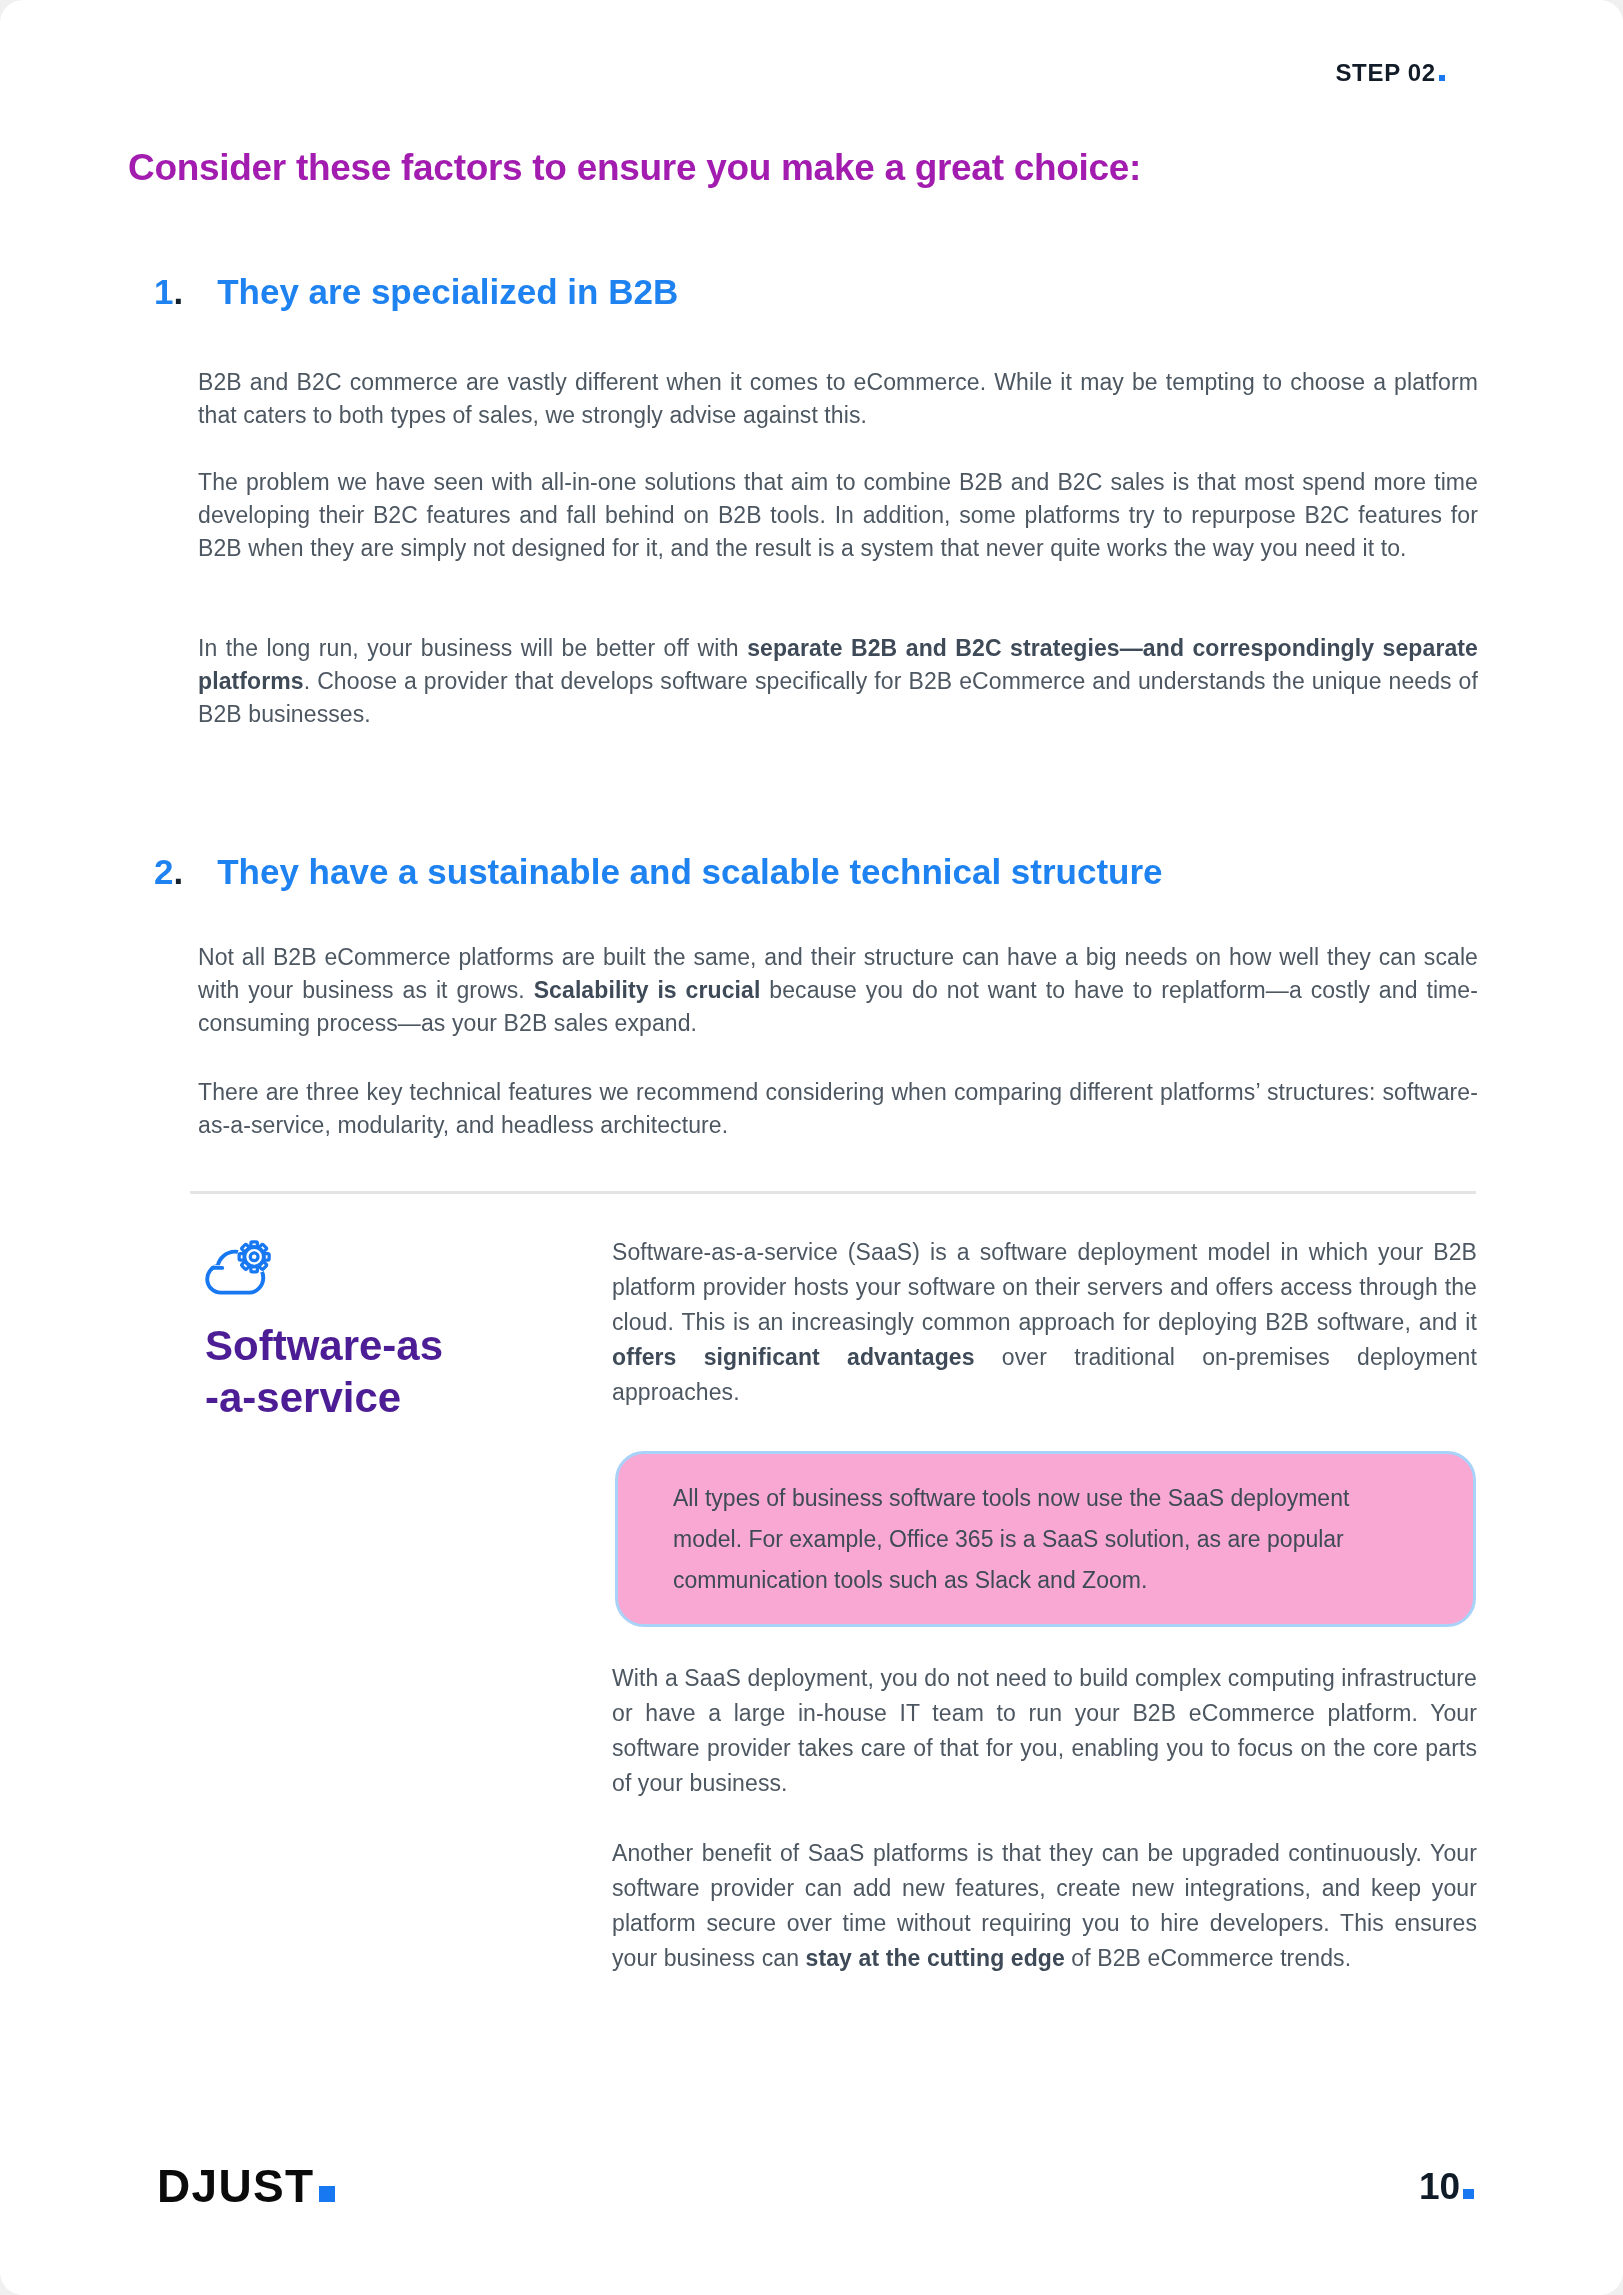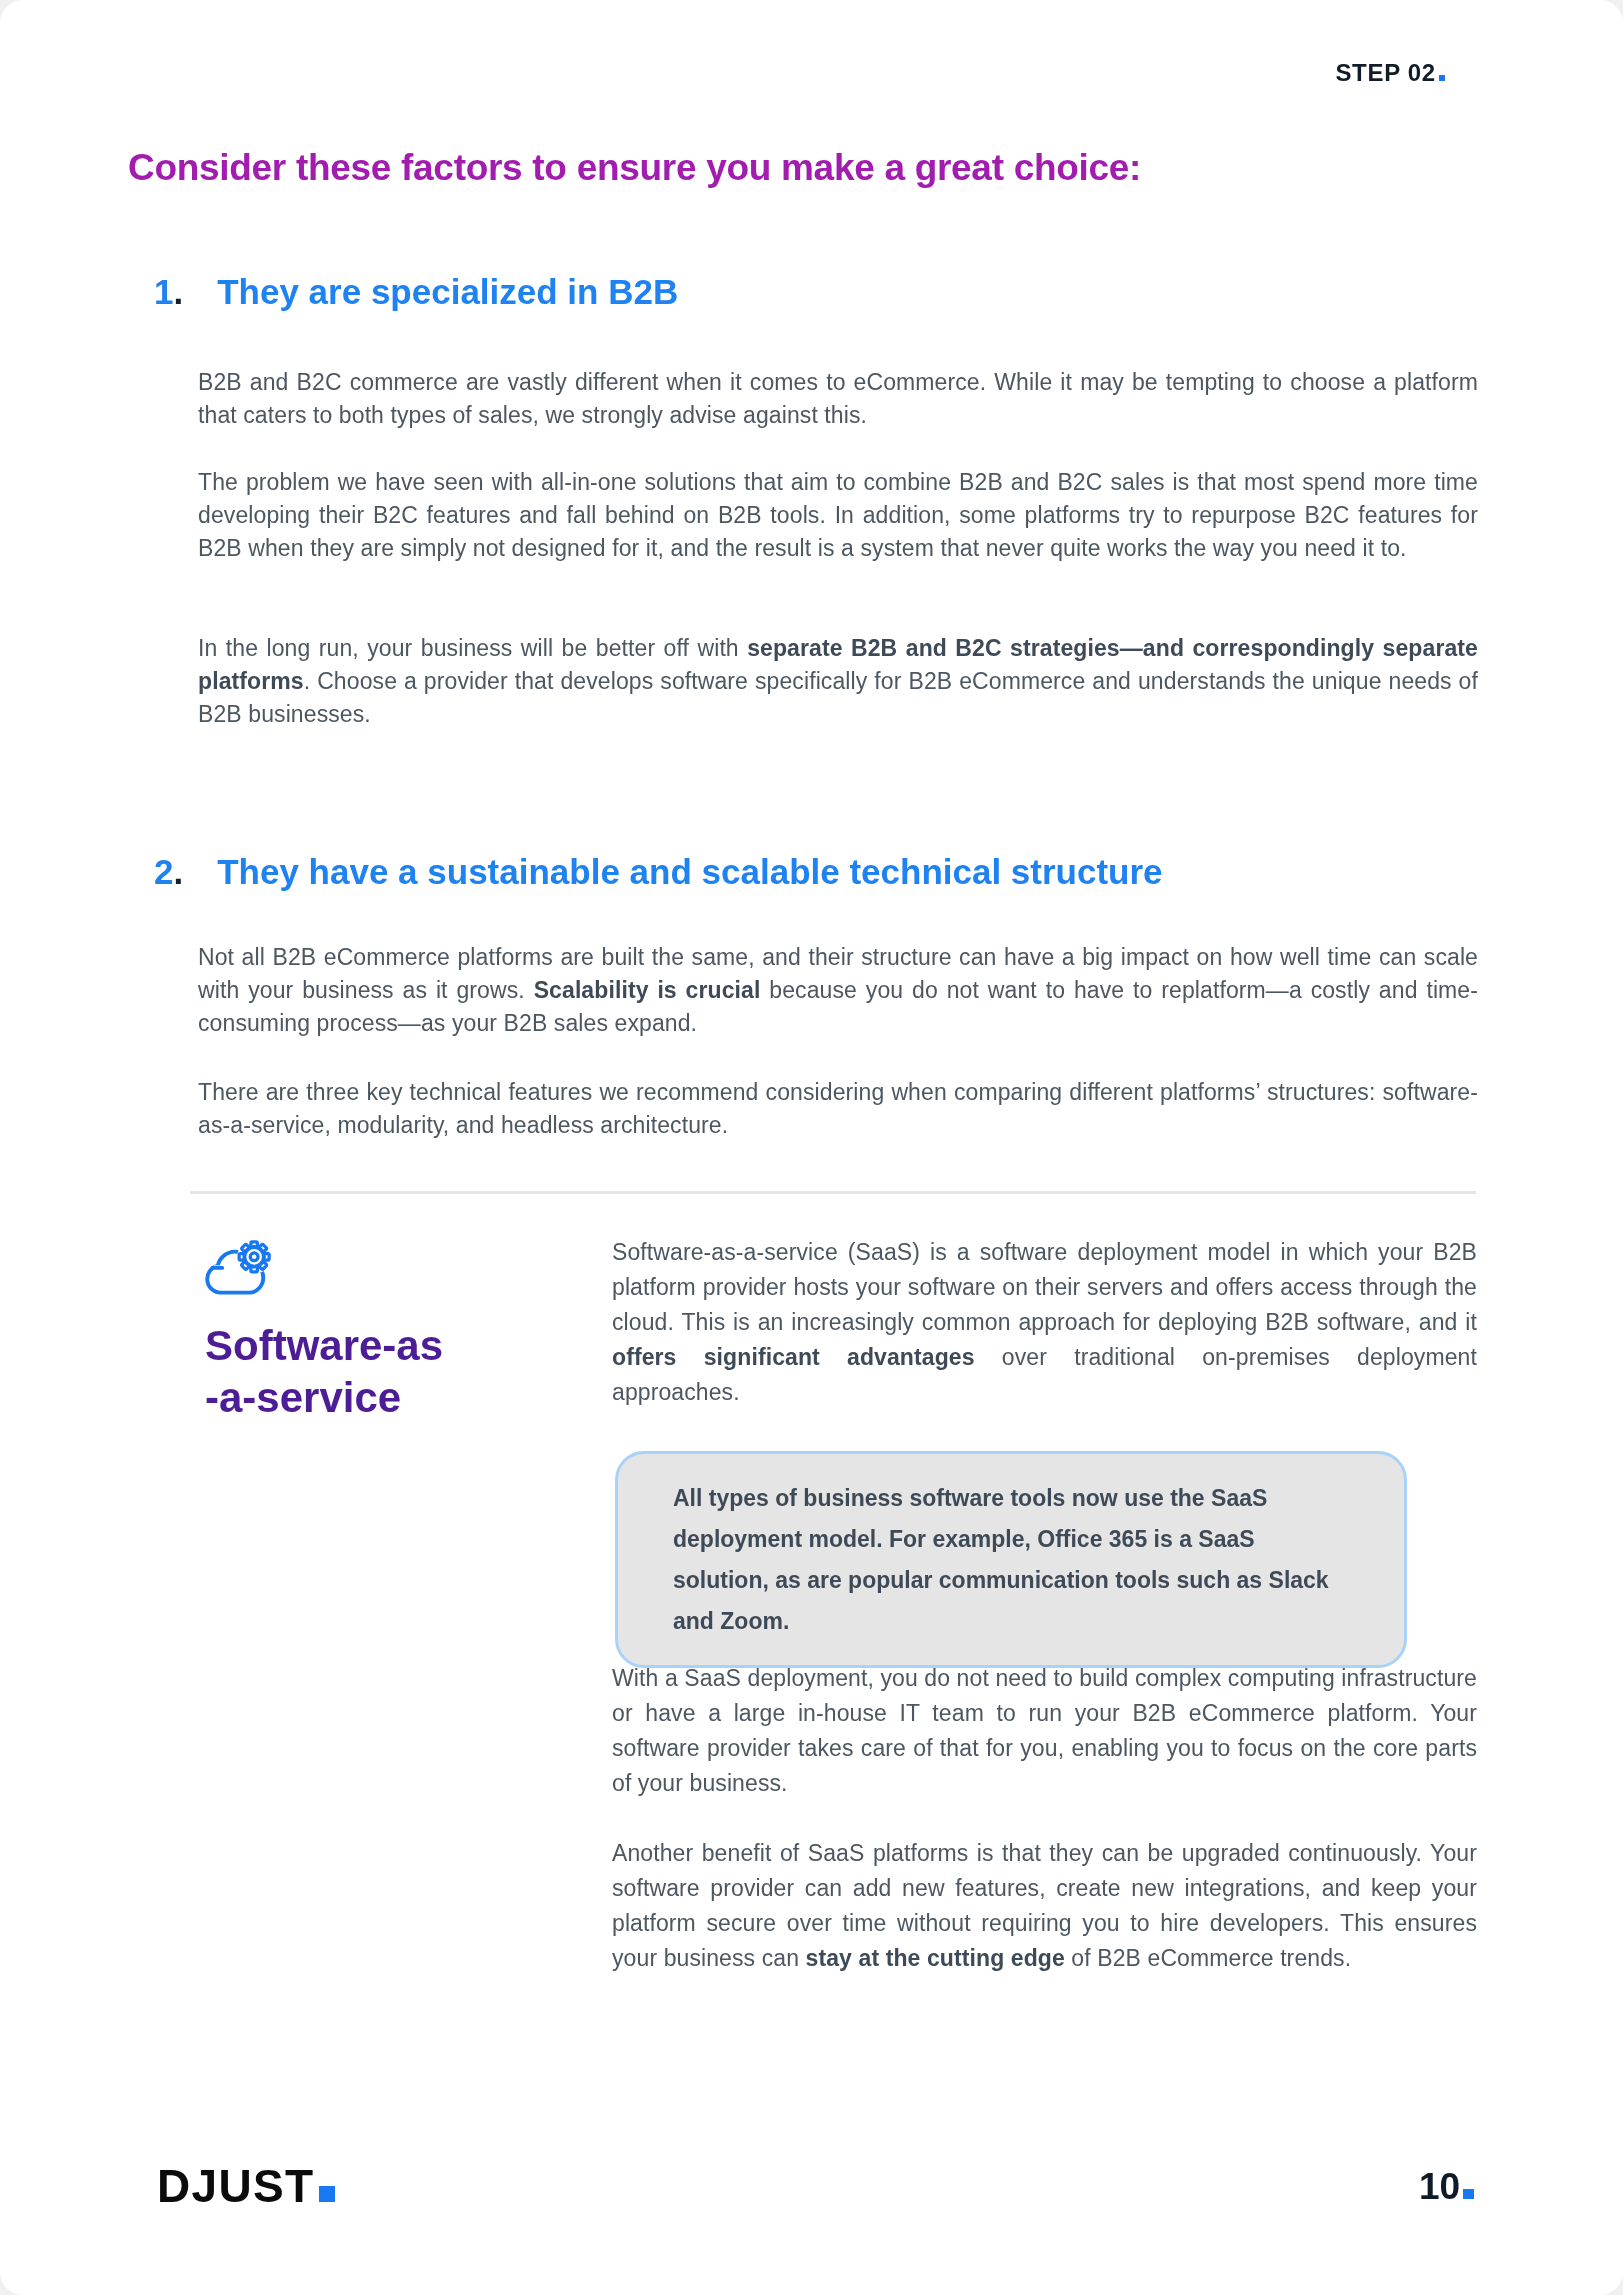--- a/index.html
+++ b/index.html
@@ -56,26 +56,26 @@
   
   .col-p{
     position:absolute;left:612px;width:865px;
     font-size:23px;line-height:35px;color:#4D5761;
     text-align:justify;letter-spacing:0.1px;
   }
   #saas-p1{top:1235px;}
   #saas-p2{top:1661px;}
   #saas-p3{top:1836px;}
   .callout{
-    position:absolute;left:615px;top:1451px;width:792px;
+    position:absolute;left:615px;top:1451px;width:861px;
     box-sizing:border-box;
     border:3.9px solid #A9D2F8;border-radius:29px;
-    background:#e5e5e5;
+    background:#f9a8d4;
     padding:23.6px 58px 23.6px 55px;
-    font-size:23px;line-height:41px;font-weight:700;color:#3E4A57;
+    font-size:23px;line-height:41px;font-weight:400;color:#3E4A57;
   }
   
   .logo{
     position:absolute;left:149px;top:2159px;
     font-size:46px;font-weight:700;color:#0B0B0C;letter-spacing:1.3px;margin-left:8px;
   }
   .logo .blue-sq{width:15.7px;height:15.7px;margin-left:4.6px;}
   .pagenum{
     position:absolute;left:1419px;top:2166px;
     font-size:37px;font-weight:700;color:#101B28;
@@ -103,21 +103,21 @@
 
   <p class="body-p" id="s1-p3" style="margin:0;">
     <span>In the long run, your business will be better off with </span><span class="b">separate B2B and B2C strategies—and correspondingly separate platforms</span><span>. Choose a provider that develops software specifically for B2B eCommerce and understands the unique needs of B2B businesses.</span>
   </p>
 
   <div class="sec-head" id="s2-head">
     <span class="sec-num">2</span><span class="sec-dot">.</span><span>They have a sustainable and scalable technical structure</span>
   </div>
 
   <p class="body-p" id="s2-p1" style="margin:0;">
-    <span>Not all B2B eCommerce platforms are built the same, and their structure can have a big impact on how well time can scale with your business as it grows. </span><span class="b">Scalability is crucial</span><span> because you do not want to have to replatform—a costly and time-consuming process—as your B2B sales expand.</span>
+    <span>Not all B2B eCommerce platforms are built the same, and their structure can have a big needs on how well they can scale with your business as it grows. </span><span class="b">Scalability is crucial</span><span> because you do not want to have to replatform—a costly and time-consuming process—as your B2B sales expand.</span>
   </p>
 
   <p class="body-p" id="s2-p2" style="margin:0;">There are three key technical features we recommend considering when comparing different platforms’ structures: software-as-a-service, modularity, and headless architecture.</p>
 
   <div class="divider"></div>
 
   <div class="saas-icon">
     <svg width="73" height="63" viewBox="0 0 112 96" fill="none" xmlns="http://www.w3.org/2000/svg">
       <path d="M29 82c-11.6 0-21-9.4-21-21 0-10 7-18.4 16.3-20.5C26.5 28.6 37.6 19 50.8 19c12.1 0 22.4 8 25.8 19.1 9.9 1.8 17.4 10.4 17.4 20.9 0 11.7-9.5 23-21.2 23H29z" stroke="#1778F2" stroke-width="6" stroke-linecap="round" stroke-linejoin="round" fill="none"></path>
       <line x1="18" y1="45" x2="34" y2="45" stroke="#ffffff" stroke-width="10"></line>

